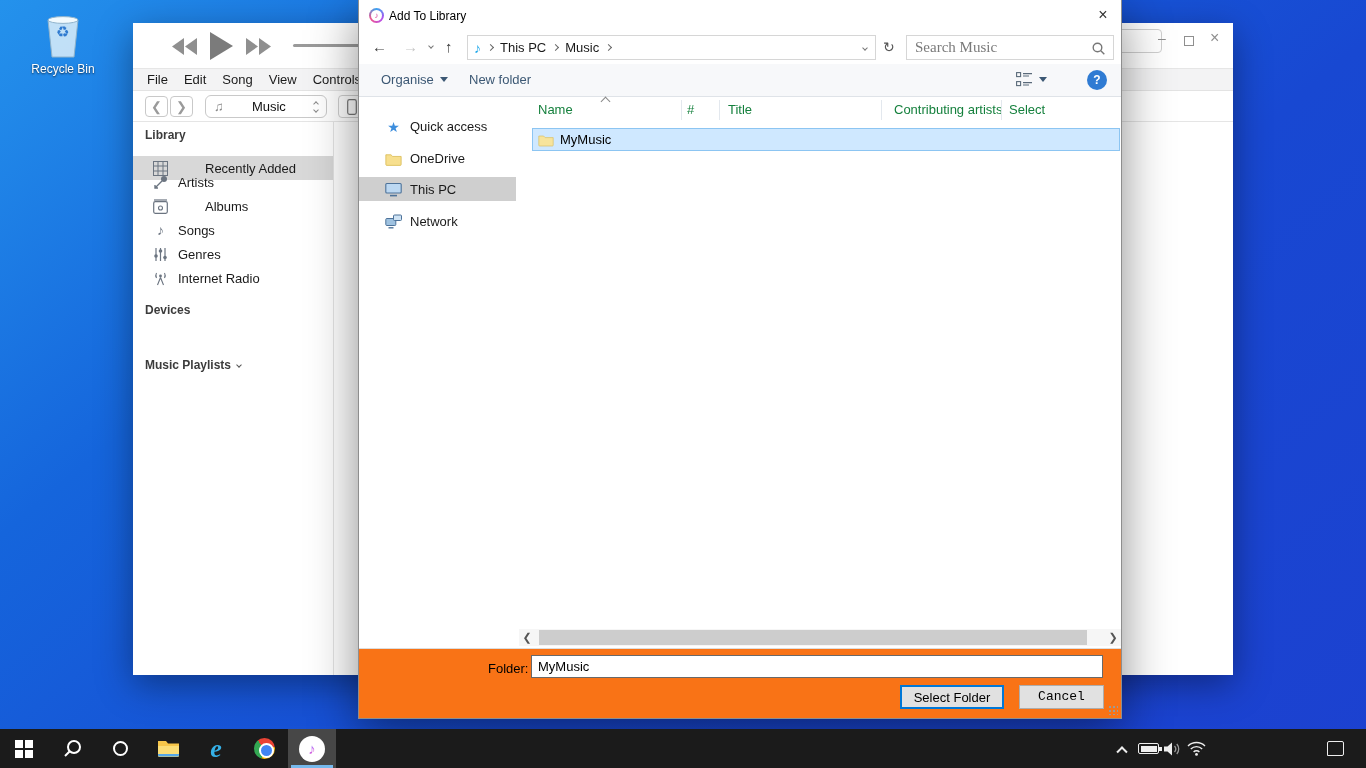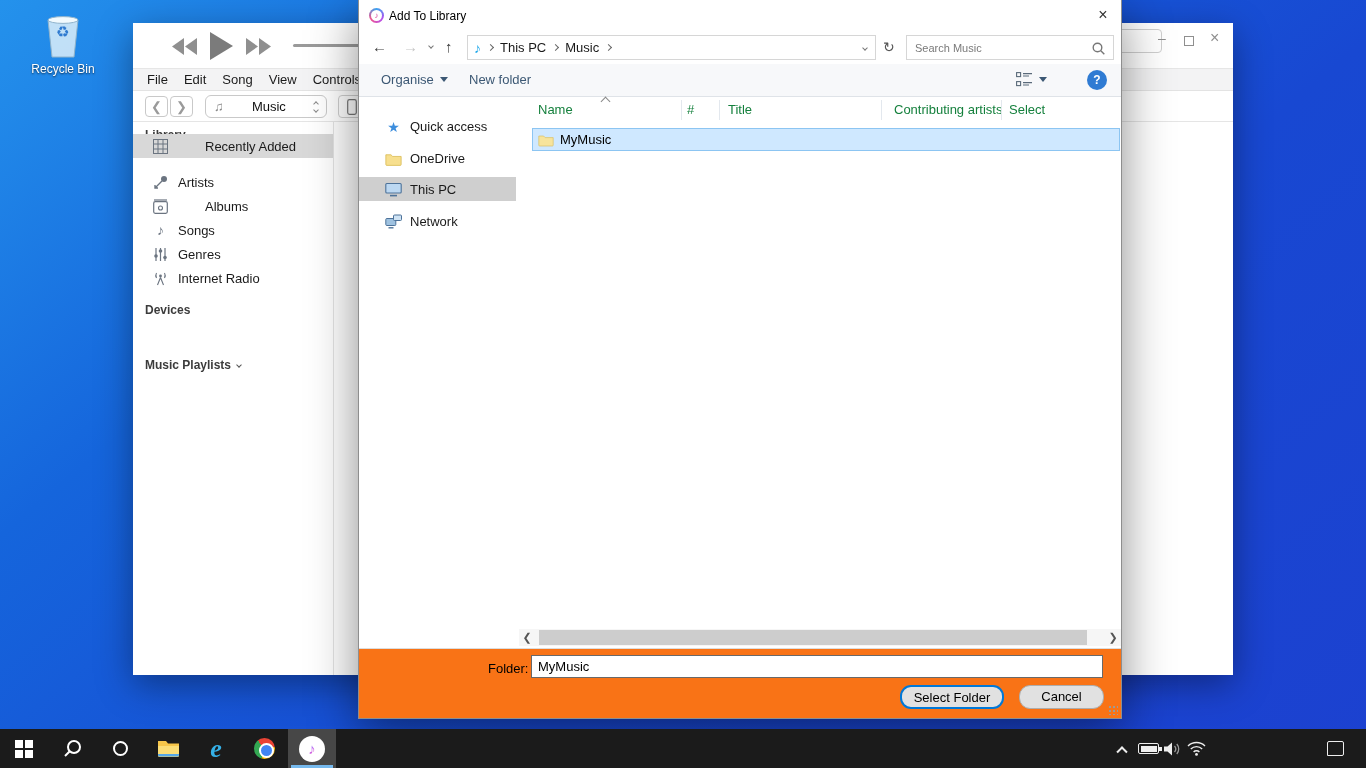--- a/index.html
+++ b/index.html
@@ -49,21 +49,21 @@
   .dlg-title { position:absolute; left:30px; top:9px; font-size:12px; color:#000; }
   .dlg-close { position:absolute; right:6px; top:3px; width:24px; height:24px; text-align:center; line-height:24px;
     font-size:16px; color:#333; }
   .dlg-navrow { position:absolute; left:0; top:31px; width:100%; height:33px; background:#fff; }
   .nav-glyph { position:absolute; top:7px; font-size:15px; color:#3b3b3b; }
   .crumbbox { position:absolute; left:108px; top:4px; width:409px; height:25px; border:1px solid #d6d6d6;
     background:#fff; display:flex; align-items:center; padding:0 8px 0 6px; gap:7px; font-size:13px; color:#1a1a1a; }
   .crumb-sep { width:5px; height:5px; border-right:1.4px solid #666; border-bottom:1.4px solid #666; transform:rotate(-45deg); }
   .searchbox { position:absolute; left:547px; top:4px; width:208px; height:25px; border:1px solid #d6d6d6; background:#fff; }
   .searchbox input { position:absolute; left:0; top:0; width:100%; height:100%; border:none; outline:none;
-    padding:0 26px 0 8px; font-size:11px; font-family:Liberation Sans, sans-serif; color:#a16207; background:transparent; }
+    padding:0 26px 0 8px; font-size:15px; font-family:Liberation Serif, serif; color:#a16207; background:transparent; }
   .searchbox input::placeholder { color:#7a7a7a; opacity:1; }
   .dlg-toolbar { position:absolute; left:0; top:64px; width:100%; height:33px; background:#f7f8fa; border-bottom:1px solid #dfe3e8; }
   .tb-item { position:absolute; top:8px; font-size:13px; color:#3c5874; display:flex; align-items:center; gap:6px; }
   .caret-down { width:0; height:0; border-left:4px solid transparent; border-right:4px solid transparent; border-top:5px solid #3c5874; }
   .help-circle { position:absolute; right:14px; top:6px; width:20px; height:20px; border-radius:50%; background:#2f7bd3;
     color:#fff; font-weight:bold; font-size:12px; text-align:center; line-height:20px; }
   .dlg-leftpane { position:absolute; left:0; top:97px; width:157px; bottom:92px; background:#fff; }
   .lp-row { position:absolute; left:0; width:100%; height:23px; display:flex; align-items:center; padding-left:26px; gap:8px; font-size:13px; color:#1a1a1a; }
   .lp-row.selected { background:#cfcfcf; }
   .lp-ic { width:17px; height:16px; display:flex; align-items:center; justify-content:center; }
@@ -74,23 +74,23 @@
   .file-row { position:absolute; left:16px; right:1px; top:31px; height:23px; background:#cfe8ff; border:1px solid #8cc5f2;
     display:flex; align-items:center; padding-left:5px; gap:6px; font-size:13px; color:#000; }
   .hscroll { position:absolute; left:160px; top:629px; width:602px; height:17px; background:#f6f6f6; }
   .hs-arrow { position:absolute; top:0; width:16px; height:17px; color:#555; font-size:11px; text-align:center; line-height:17px; }
   .hs-thumb { position:absolute; left:20px; top:1px; width:548px; height:15px; background:#cdcdcd; }
   .dlg-footer { position:absolute; left:0; bottom:0; width:100%; height:70px; background:#f97316; border-top:1px solid #dcdcdc; }
   .folder-label { position:absolute; left:129px; top:12px; font-size:13px; color:#000; }
   .folder-input { position:absolute; left:172px; top:6px; width:572px; height:23px; border:1px solid #696969;
     background:#fff; font-size:13px; font-family:"Liberation Sans",sans-serif; color:#000; padding:0 6px; outline:none; }
   .dlg-btn { position:absolute; top:36px; height:24px; background:#e1e1e1; font-size:13px; color:#000;
-    text-align:center; line-height:22px;border-radius:11px; }
+    text-align:center; line-height:22px; }
   .btn-default { left:541px; width:104px; border:2px solid #0078d7; }
-  .btn-plain { left:660px; width:85px; border:1px solid #adadad; }
+  .btn-plain { left:660px; width:85px; border:1px solid #adadad;font-family:Liberation Mono, monospace; }
   .grip { position:absolute; right:3px; bottom:3px; width:10px; height:10px;
     background-image:radial-gradient(#9a9a9a 1px, transparent 1.2px); background-size:4px 4px; }
 
   
   #taskbar { left:0; top:729px; width:1366px; height:39px; background:#1b1b1b; z-index:10; }
   .tb-btn { position:absolute; top:0; width:48px; height:39px; display:flex; align-items:center; justify-content:center; }
   .tb-btn.active { background:#474747; }
   .tb-underline { position:absolute; left:3px; right:3px; bottom:0; height:3px; background:#76b9ed; }
   .tray-ic { position:absolute; top:0; height:39px; display:flex; align-items:center; justify-content:center; color:#eee; }
   .win-flag { display:grid; grid-template-columns:8px 8px; grid-template-rows:8px 8px; gap:2px; }
@@ -168,21 +168,21 @@
       <div class="it-box" style="left:205px;top:4px;width:28px;height:23px;display:flex;align-items:center;justify-content:center;">
         <svg width="10" height="16" viewBox="0 0 10 16">
           <rect x="0.7" y="0.7" width="8.6" height="14.6" rx="1.8" fill="none" stroke="#777" stroke-width="1.2"></rect>
         </svg>
       </div>
     </div>
 
     <div class="it-sidebar">
       <div class="sb-header" style="top:6px;">Library</div>
 
-      <div class="sb-row selected" style="top:12px;gap:36px;">
+      <div class="sb-row selected" style="top:34px;gap:36px;">
         <span class="sb-ic">
           <svg width="15" height="15" viewBox="0 0 15 15">
               <g stroke="#6b7480" stroke-width="1" fill="none">
           <rect x="0.5" y="0.5" width="14" height="14"></rect>
                 <path d="M0 5h15M0 10h15M5 0v15M10 0v15"></path>
               </g>
             </svg>
         </span>
         <span>Recently Added</span>
       </div>

